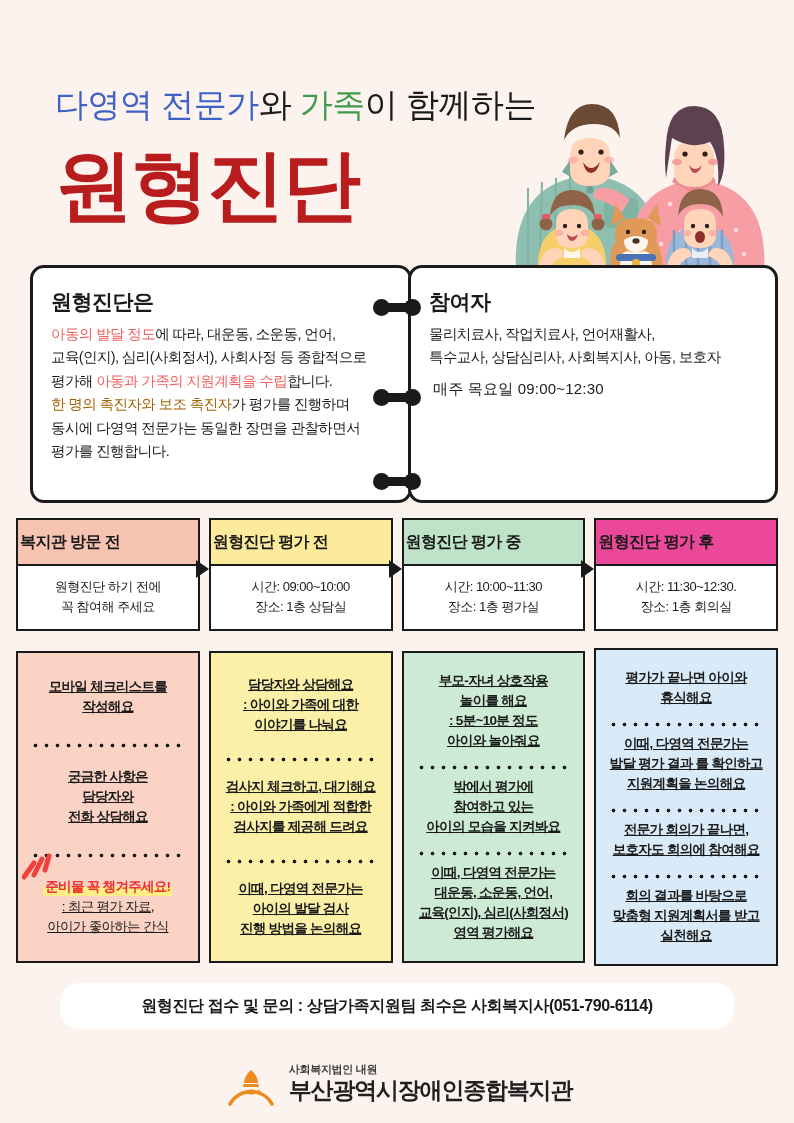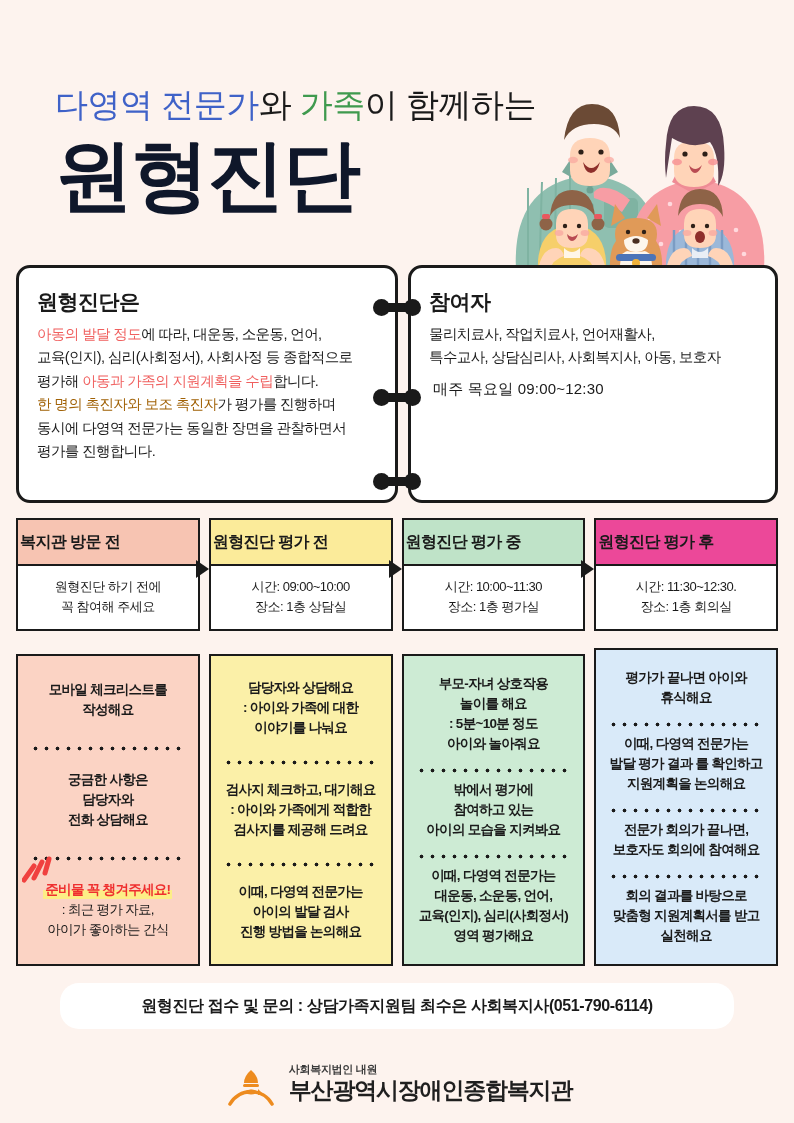--- a/index.html
+++ b/index.html
@@ -30,24 +30,24 @@
     font-size: 33px;
     font-weight: normal;
     letter-spacing: -0.5px;
     white-space: nowrap;
     line-height: 1;
   }
   .t-blue  { color: #3f62c8; }
   .t-green { color: #3f9a4e; }
   .t-dark  { color: #1a1a1a; }
   .title-line2 {
-    margin-top: 14px;
+    margin-top: 24px;
     font-size: 78px;
     font-weight: bold;
-    color: #0f172a;
+    color: #b91c1c;
     letter-spacing: -2px;
     line-height: 1.05;
     white-space: nowrap;
   }
 
   
   .family {
     position: absolute;
     right: 8px;
     top: 48px;
@@ -66,21 +66,21 @@
   .info-box {
     position: absolute;
     top: 0;
     height: 238px;
     background: #ffffff;
     border: 3px solid #1a1a1a;
     border-radius: 14px;
     box-sizing: border-box;
     padding: 20px 18px;
   }
-  .info-box.left  { left: 0;   width: 382px; }
+  .info-box.left  { left: 14px;   width: 382px; }
   .info-box.right { right: 0;  width: 370px; }
 
   .info-h {
     font-size: 21px;
     font-weight: bold;
     margin: 0 0 7px 0;
     letter-spacing: -0.5px;
   }
   .info-h.second { margin-top: 22px; }
   .info-p {
@@ -172,21 +172,22 @@
   }
 
   
   .stage-body-row {
     position: absolute;
     top: 648px;
     left: 16px;
     right: 16px;
     display: flex;
     gap: 9px;
-    align-items: flex-end;
+    align-items: center;
+    text-decoration: underline;
   }
   .stage-body {
     flex: 1;
     border: 2.5px solid #1a1a1a;
     box-sizing: border-box;
     padding: 16px 8px;
     min-height: 312px;
     display: flex;
     flex-direction: column;
     justify-content: space-around;

